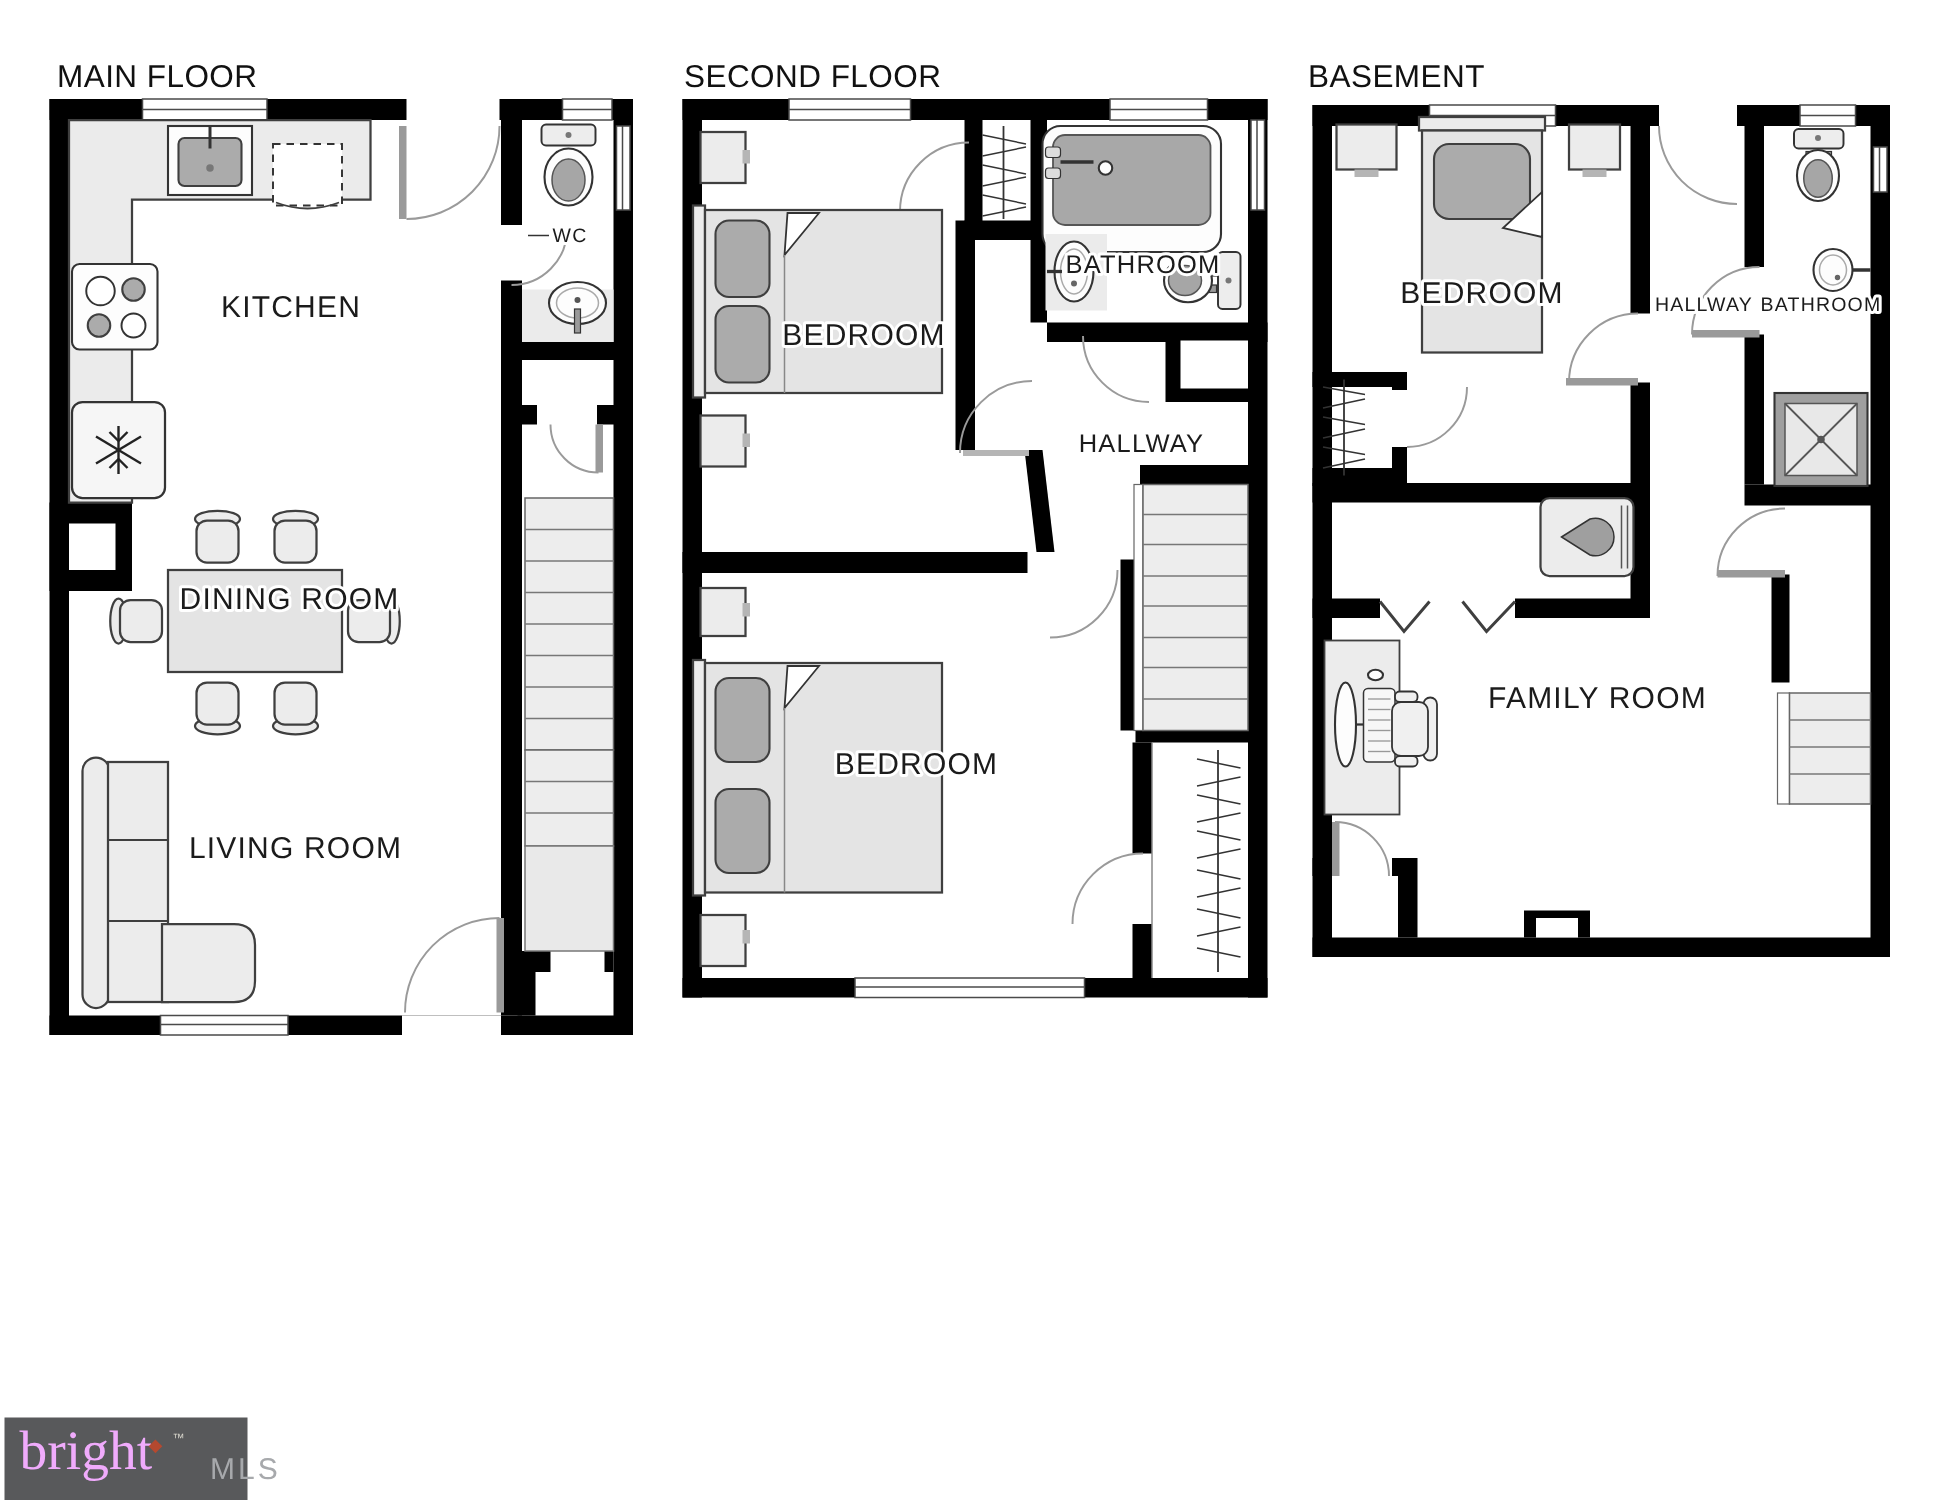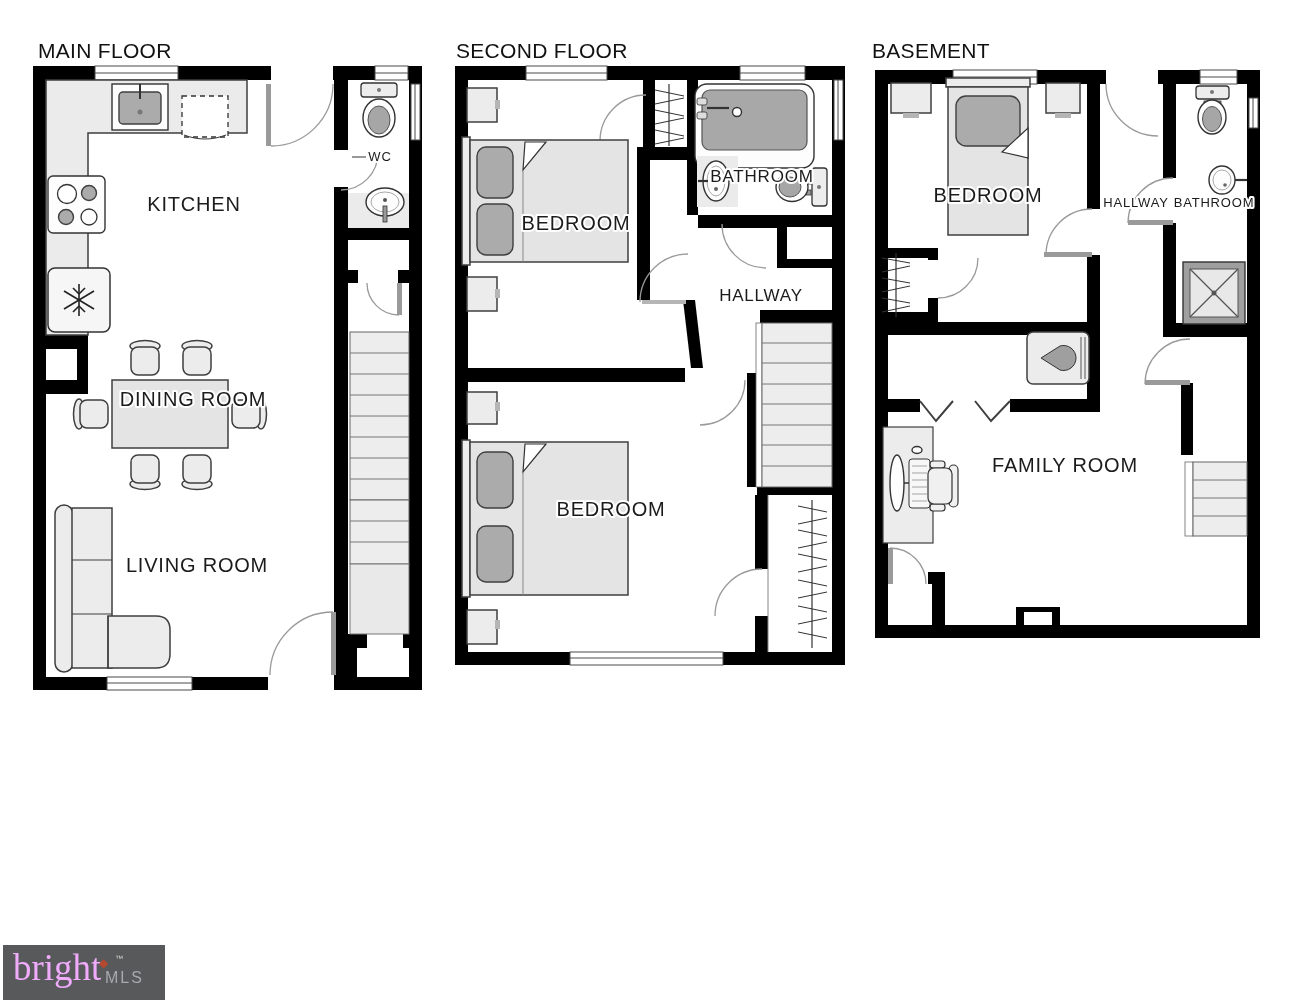--- a/index.html
+++ b/index.html
@@ -26,21 +26,21 @@
        paint-order:stroke;stroke:#fff;stroke-width:4px;stroke-linejoin:round;letter-spacing:0.8px;}
   .lbl-lg{font-size:20px;}
   .lbl-md{font-size:17px;}
   .lbl-sm{font-size:13px;}
   .title{font-family:"Liberation Sans","DejaVu Sans",sans-serif;font-size:21px;fill:#111;letter-spacing:0.3px;}
   .logo{position:absolute;left:3px;top:945px;width:162px;height:55px;background:#58595b;}
   .logo-brand{position:absolute;left:10px;top:1px;font-family:"Liberation Serif","DejaVu Serif",serif;
               font-size:37px;color:#f0abfc;}
   .logo-diamond{position:absolute;left:96px;top:11px;font-size:12px;color:#b5492f;font-family:"DejaVu Sans",sans-serif;}
   .logo-tm{position:absolute;left:112px;top:9px;font-size:8px;color:#d8d6cc;}
-  .logo-mls{position:absolute;left:102px;top:24px;font-size:16px;letter-spacing:2px;color:#a7a9ac;}
+  .logo-mls{position:absolute;left:137px;top:24px;font-size:20px;letter-spacing:2px;color:#a7a9ac;}
 </style>
 </head>
 <body>
 
 <svg id="plan-svg" width="1295" height="1000" viewBox="0 0 1295 1000">
 
   <g>
     <text class="title" x="38" y="58">MAIN FLOOR</text>
 
     <g>

